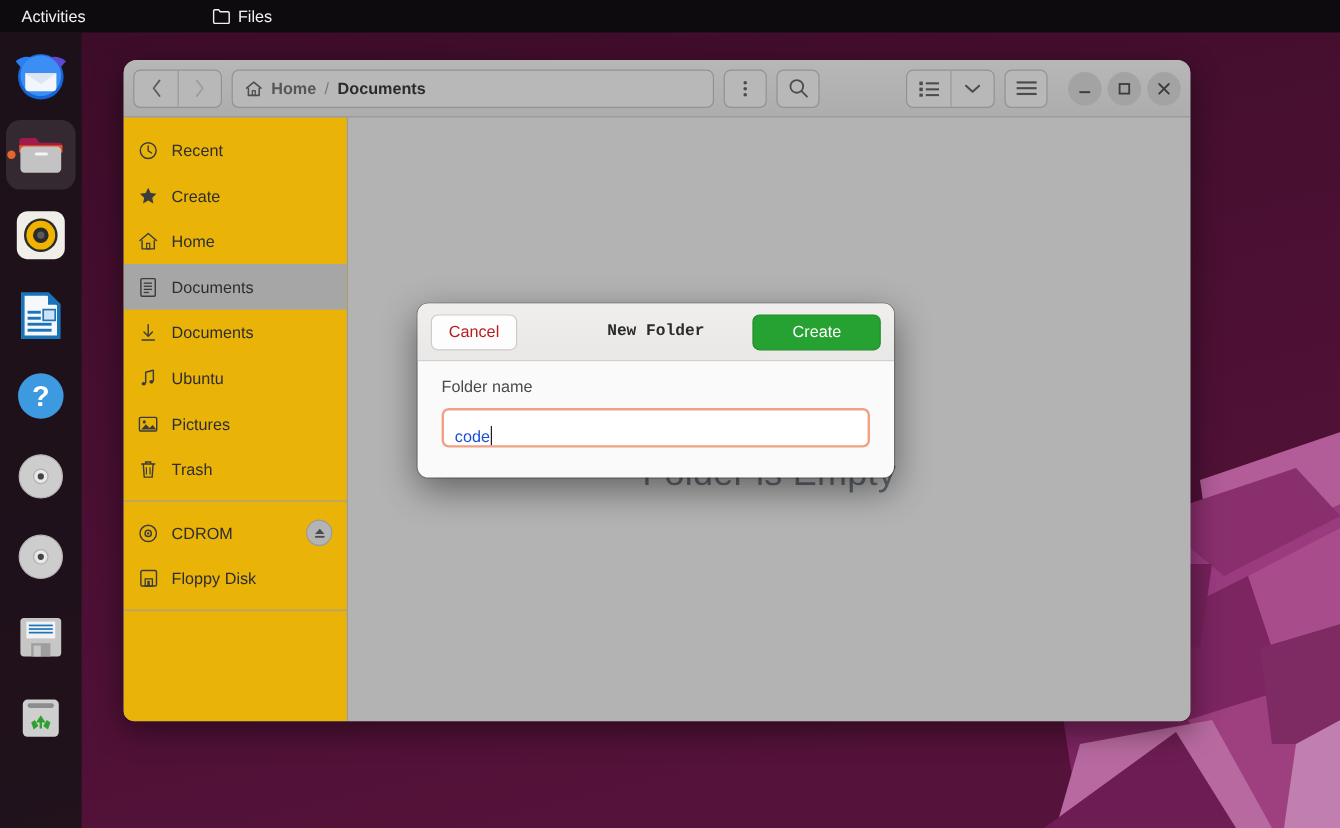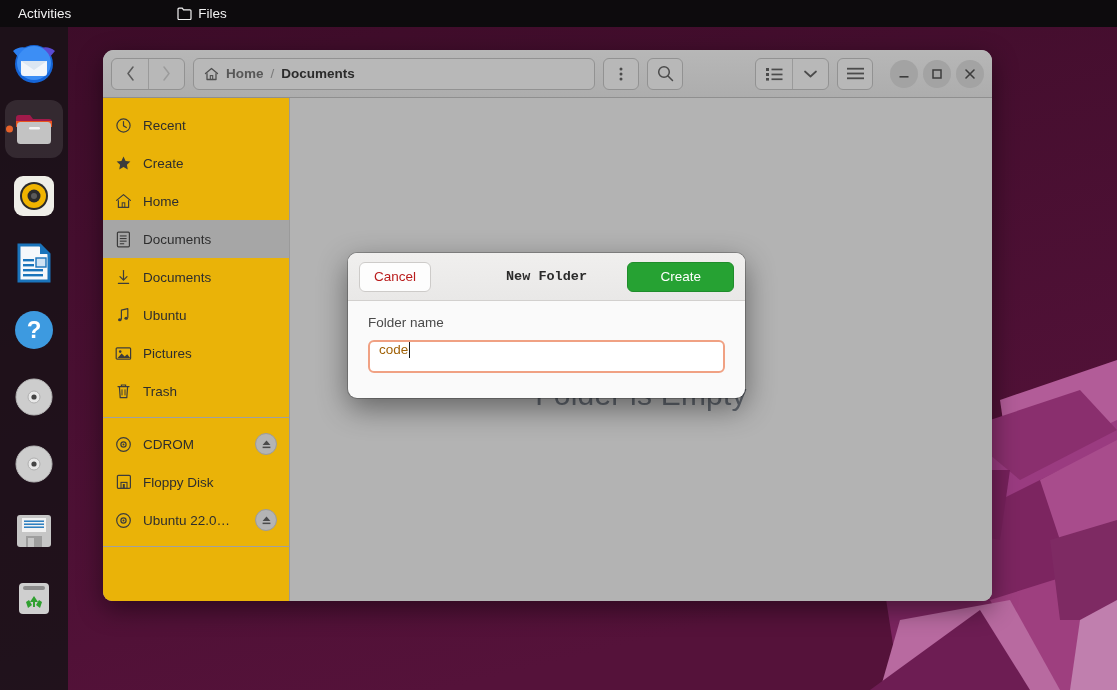--- a/index.html
+++ b/index.html
@@ -172,22 +172,22 @@
     margin-left: auto; height: 30px; padding: 0 32px;
     border-radius: 6px; border: 1px solid #1f8d2b;
     background: #26a233; color: #ffffff;
     font-size: 13.5px; display: flex; align-items: center;
     position: relative; z-index: 2;
   }
   #dialog-body { padding: 14px 20px 0 20px; }
   #dlg-field-label { font-size: 13.5px; color: #4a4a4a; margin-bottom: 10px; }
   #dlg-input {
     height: 33px; border: 2px solid #f0a183; border-radius: 6px;
-    background: #ffffff; display: flex; align-items: flex-start;
-    padding: 0 9px; font-size: 13.5px; color: #a16207;
+    background: #ffffff; display: flex; align-items: flex-end;
+    padding: 0 9px; font-size: 13.5px; color: #1d4ed8;
   }
   #dlg-caret {
     display: inline-block; width: 1px; height: 16px;
     background: #1d1d1d; margin-left: 1px;
   }
   svg { display: block; }
 </style>
 </head>
 <body>
 
@@ -552,36 +552,20 @@
         <span class="si-icon">
           <svg width="16" height="16" viewBox="0 0 16 16">
             <rect x="1.4" y="1.4" width="13" height="13" rx="1.2" fill="none" stroke="#3c3c3c" stroke-width="1.2"></rect>
             <rect x="5" y="8.4" width="6" height="6" fill="none" stroke="#3c3c3c" stroke-width="1.1"></rect>
             <rect x="6.8" y="10" width="2" height="4.4" fill="#3c3c3c"></rect>
           </svg>
         </span>
         <span class="si-label">Floppy Disk</span>
       </div>
 
-      <div class="side-item">
-        <span class="si-icon">
-          <svg width="17" height="17" viewBox="0 0 17 17">
-            <circle cx="8.5" cy="8.5" r="6.8" fill="none" stroke="#3c3c3c" stroke-width="1.2"></circle>
-            <circle cx="8.5" cy="8.5" r="2.6" fill="none" stroke="#3c3c3c" stroke-width="1.2"></circle>
-            <circle cx="8.5" cy="8.5" r="1" fill="#3c3c3c"></circle>
-          </svg>
-        </span>
-        <span class="si-label">Ubuntu 22.0…</span>
-        <span class="side-eject">
-          <svg width="11" height="11" viewBox="0 0 11 11">
-            <path d="M5.5 1.6L9.4 6H1.6z" fill="#4a4a4a"></path>
-            <rect x="1.6" y="7.6" width="7.8" height="1.5" fill="#4a4a4a"></rect>
-          </svg>
-        </span>
-      </div>
 
       <div class="side-sep"></div>
 
       <div class="side-item">
         
         
       </div>
     </div>
 
     <div id="content">

